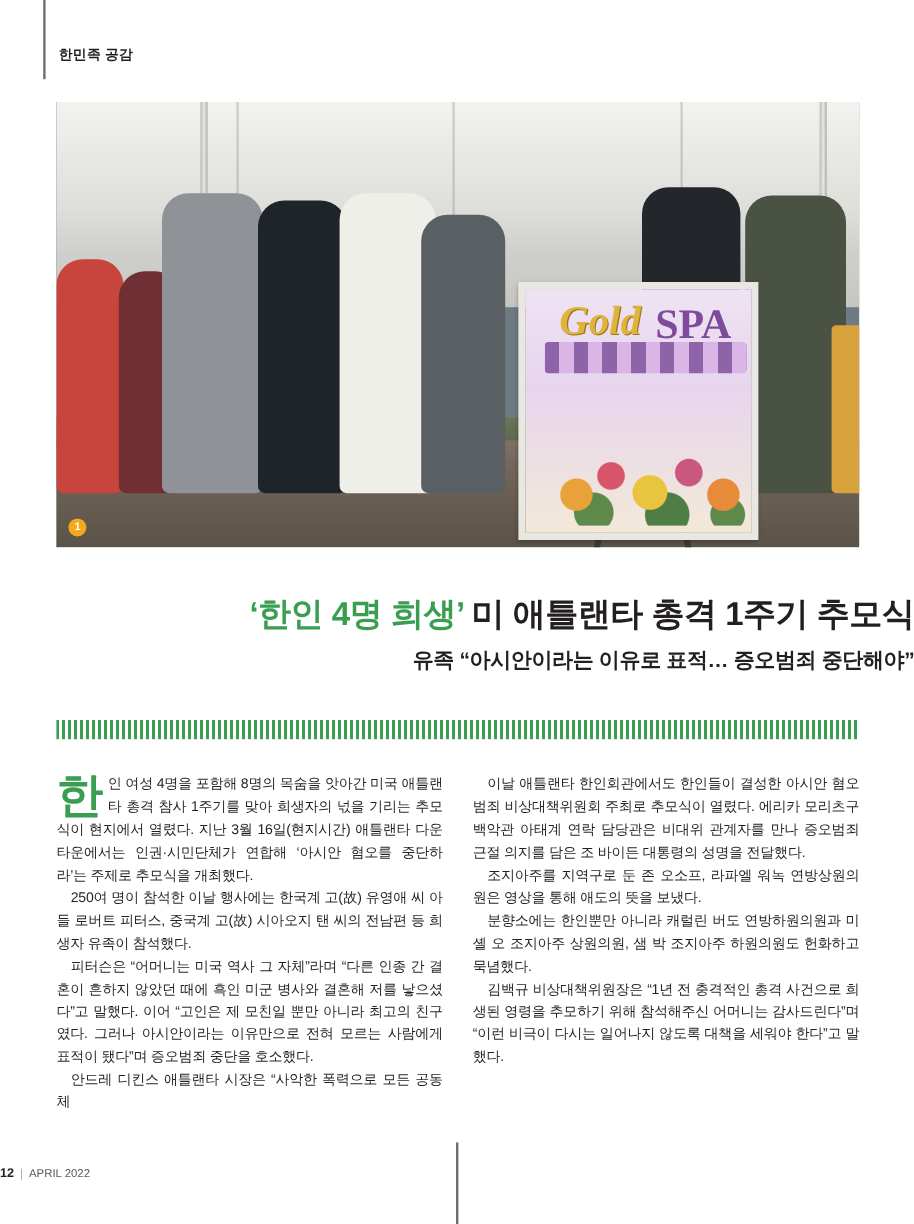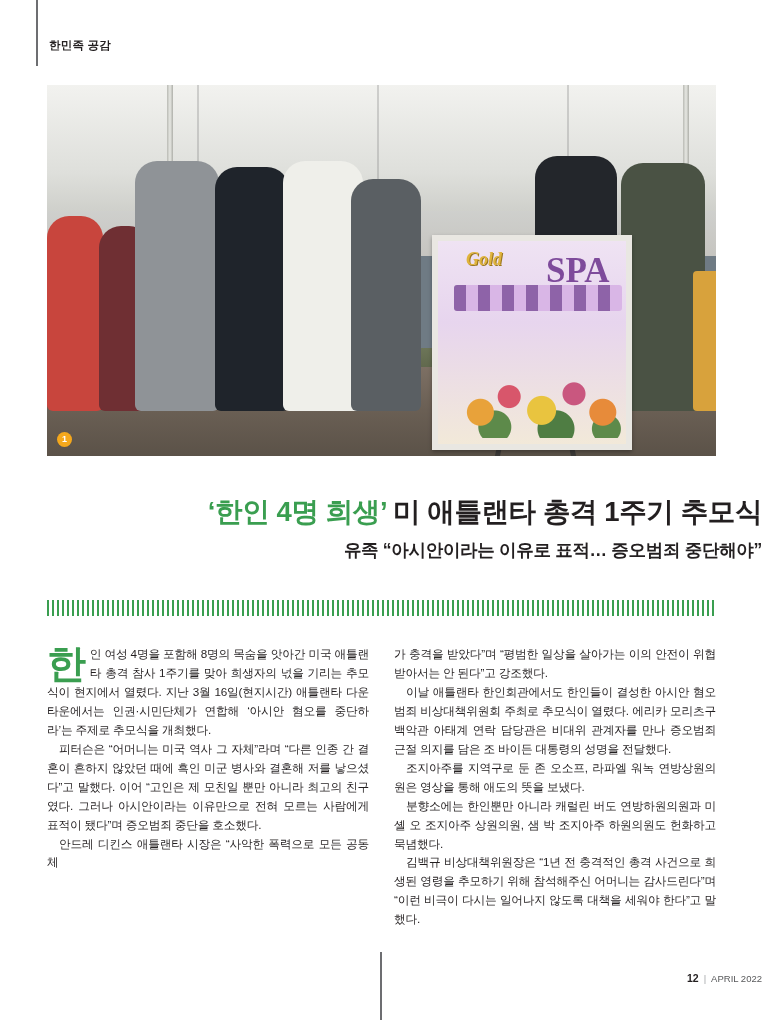--- a/index.html
+++ b/index.html
@@ -84,21 +84,21 @@
     border: 6px solid #e9e7e2;
     box-shadow: 0 2px 4px rgba(0,0,0,.3);
   }
   .banner-awning {
     position: absolute; left: 16px; top: 44px; width: 168px; height: 26px;
     background: repeating-linear-gradient(90deg,#8e63a8 0 12px,#d9b6e6 12px 24px);
     border-radius: 3px;
   }
   .banner-gold {
     position: absolute; left: 28px; top: 8px; width: 90px; height: 34px;
-    color: #e0b43c; font-size: 18px; font-style: italic; font-weight: bold;
+    color: #e0b43c; font-size: 34px; font-style: italic; font-weight: bold;
     font-family: "Liberation Serif", serif;
     text-shadow: 1px 1px 0 #9a7620;
   }
   .banner-spa {
     position: absolute; left: 108px; top: 10px; width: 80px; height: 36px;
     color: #7e4b9b; font-size: 35px; font-weight: bold;
     font-family: "Liberation Serif", serif;
   }
   .banner-flowers {
     position: absolute; left: 10px; bottom: 6px; width: 180px; height: 92px;
@@ -183,21 +183,21 @@
 
   
   .footer-rule {
     position: absolute;
     left: 380px; top: 952px; width: 1.5px; height: 68px;
     background: #6d6e71;
   }
   .footer {
     position: absolute;
     left: 0; top: 972px; width: 762px;
-    text-align: right;
+    text-align: left;
     font-size: 9.5px;
     color: #58595b;
   }
   .footer .pagenum {
     font-weight: bold;
     color: #231f20;
     font-size: 10.5px;
   }
   .footer .sep { color: #a7a9ac; margin: 0 5px; }
   .green-bar {
@@ -267,26 +267,26 @@
 
   <div class="headline">
     <span class="green">‘한인 4명 희생’</span><span> 미 애틀랜타 총격 1주기 추모식</span>
   </div>
   <div class="subhead">유족 “아시안이라는 이유로 표적… 증오범죄 중단해야”</div>
 
   <div class="hatch-rule"></div>
 
   <div class="col col-left">
     <p class="first"><span class="dropcap">한</span><span>인 여성 4명을 포함해 8명의 목숨을 앗아간 미국 애틀랜타 총격 참사 1주기를 맞아 희생자의 넋을 기리는 추모식이 현지에서 열렸다. 지난 3월 16일(현지시간) 애틀랜타 다운타운에서는 인권·시민단체가 연합해 ‘아시안 혐오를 중단하라’는 주제로 추모식을 개최했다.</span></p>
+    <p><span>250여 명이 참석한 이날 행사에는 한국계 고(故) 유영애 씨 아들 로버트 피터스, 중국계 고(故) 시아오지 탠 씨의 전남편 등 희생자 유족이 참석했다.</span></p>
     <p><span>피터슨은 “어머니는 미국 역사 그 자체”라며 “다른 인종 간 결혼이 흔하지 않았던 때에 흑인 미군 병사와 결혼해 저를 낳으셨다”고 말했다. 이어 “고인은 제 모친일 뿐만 아니라 최고의 친구였다. 그러나 아시안이라는 이유만으로 전혀 모르는 사람에게 표적이 됐다”며 증오범죄 중단을 호소했다.</span></p>
     <p><span>안드레 디킨스 애틀랜타 시장은 “사악한 폭력으로 모든 공동체</span></p>
   </div>
 
   <div class="col col-right">
-    <p class="first"><span>가 충격을 받았다”며 “평범한 일상을 살아가는 이의 안전이 위협받아서는 안 된다”고 강조했다.</span></p>
     <p><span>이날 애틀랜타 한인회관에서도 한인들이 결성한 아시안 혐오범죄 비상대책위원회 주최로 추모식이 열렸다. 에리카 모리츠구 백악관 아태계 연락 담당관은 비대위 관계자를 만나 증오범죄 근절 의지를 담은 조 바이든 대통령의 성명을 전달했다.</span></p>
     <p><span>조지아주를 지역구로 둔 존 오소프, 라파엘 워녹 연방상원의원은 영상을 통해 애도의 뜻을 보냈다.</span></p>
     <p><span>분향소에는 한인뿐만 아니라 캐럴린 버도 연방하원의원과 미셸 오 조지아주 상원의원, 샘 박 조지아주 하원의원도 헌화하고 묵념했다.</span></p>
     <p><span>김백규 비상대책위원장은 “1년 전 충격적인 총격 사건으로 희생된 영령을 추모하기 위해 참석해주신 어머니는 감사드린다”며 “이런 비극이 다시는 일어나지 않도록 대책을 세워야 한다”고 말했다.</span></p>
   </div>
 
   <div class="footer-rule"></div>
   <div class="footer">
     <span class="pagenum">12</span><span class="sep">|</span><span>APRIL 2022</span>
   </div>

